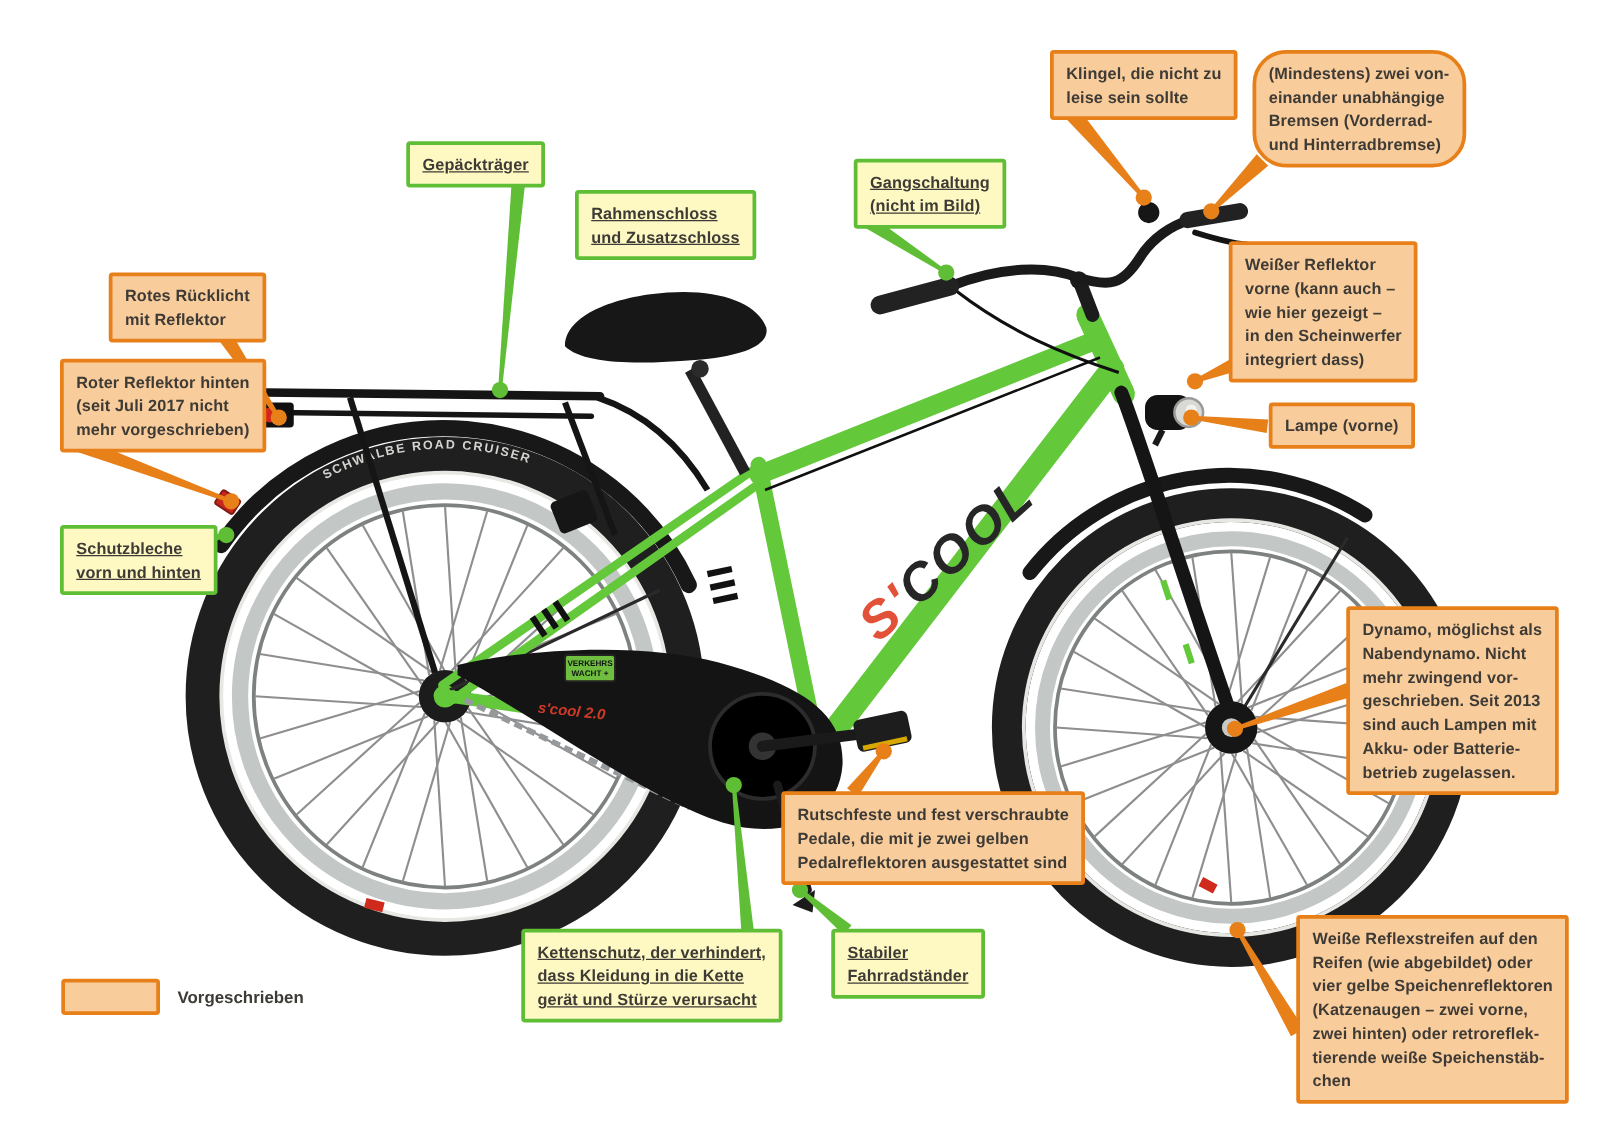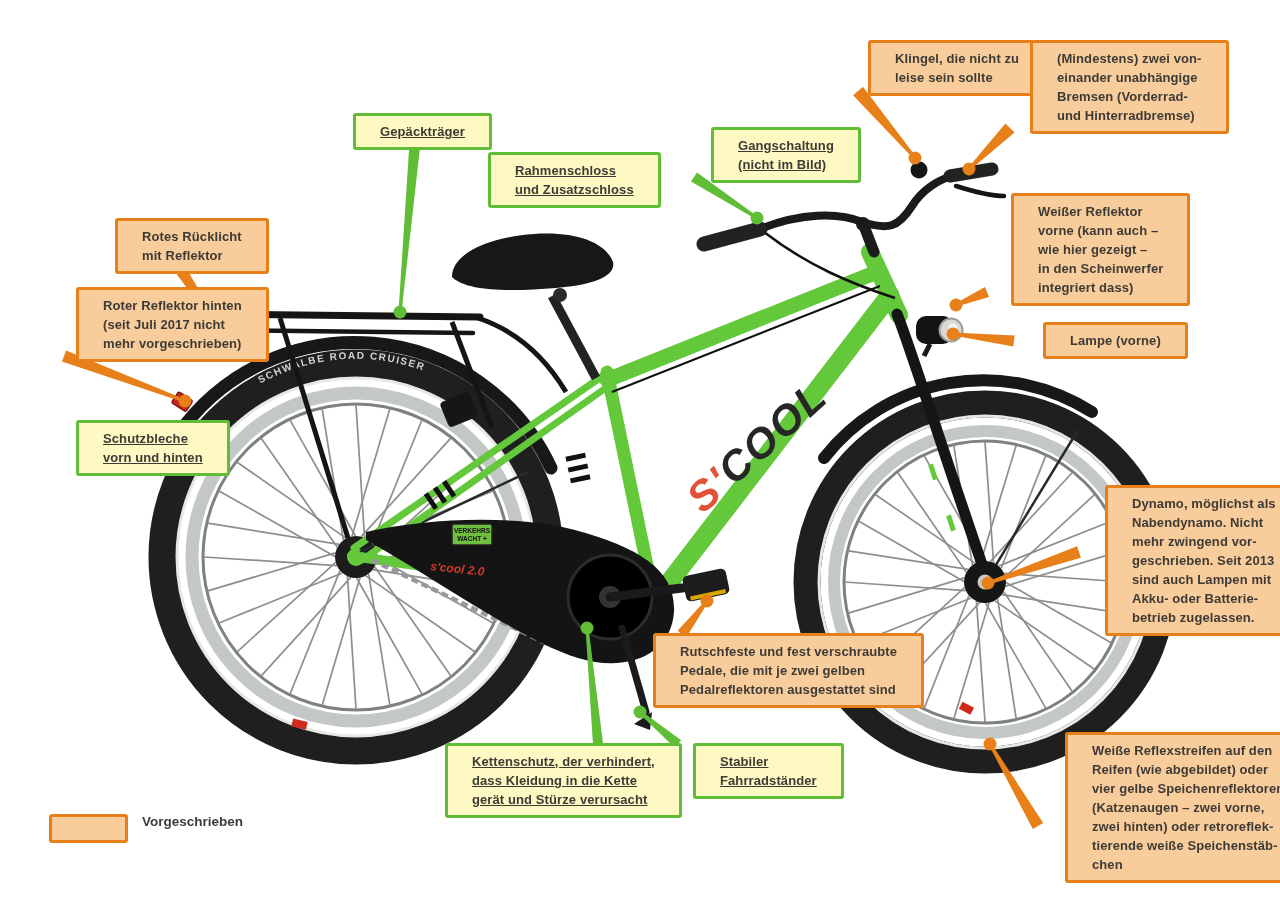--- a/index.html
+++ b/index.html
@@ -9,31 +9,30 @@
     font-family:"Liberation Sans", sans-serif;
   }
   #bike-svg{position:absolute;left:0;top:0;width:1280px;height:906px;}
   #labels-layer{position:absolute;left:0;top:0;width:1280px;height:906px;pointer-events:none;}
   .label-box{
     position:absolute;
     width:max-content;
     box-sizing:border-box;
     border:3px solid;
     border-radius:3px;
-    padding:6px 24px;
+    padding:6px 10px;
     font:700 13px/19px "Liberation Sans", sans-serif;
     color:#3E3B36;
     white-space:pre-line;
     letter-spacing:.1px;
-    margin-left:28px;
   }
   .label-box.required{background:#F9CC9B;border-color:#E8801A;}
   .label-box.recommended{background:#fef9c3;border-color:#5FBE35;text-decoration:underline;}
   #legend{position:absolute;left:49px;top:783px;}
-  .legend-row{display:flex;margin-bottom:8px;margin-top:31px;}
+  .legend-row{display:flex;align-items:center;margin-bottom:8px;}
   .legend-swatch{
     width:73px;height:23px;border:3px solid;border-radius:3px;margin-right:14px;
   }
   .legend-swatch.required{background:#F9CC9B;border-color:#E8801A;}
   .legend-swatch.recommended{background:#CBE8B0;border-color:#5FBE35;}
   .legend-label{font:700 13.5px/16px "Liberation Sans", sans-serif;color:#3E3B36;}
 </style>
 </head>
 <body>
 
@@ -257,21 +256,21 @@
       <polygon points="681.2206787289139,740.1754440094147 674.7793212710861,747.8245559905853 639.0337963813258,713.1473667971756 640.9662036186742,710.8526332028244" fill="#5FBE35"></polygon>
       <circle cx="640" cy="712" r="6.5" fill="#5FBE35"></circle>
       <polygon points="1043.1780868160815,822.9689247905864 1032.8219131839185,829.0310752094136 988.7054782959796,744.7577688023534 991.2945217040204,743.2422311976466" fill="#E8801A"></polygon>
       <circle cx="990" cy="744" r="6.5" fill="#E8801A"></circle>
     </g>
 </svg>
 
 <div id="labels-layer">
     <div class="label-box required" style="left: 840px; top: 40px;">Klingel, die nicht zu
 leise sein sollte</div>
-    <div class="label-box required" style="left: 1002px; top: 40px;">(Mindestens) zwei von-
+    <div class="label-box required" style="left: 1002px; top: 40px; border-radius: 27px;">(Mindestens) zwei von-
 einander unabhängige
 Bremsen (Vorderrad-
 und Hinterradbremse)</div>
     <div class="label-box recommended" style="left: 325px; top: 113px;">Gepäckträger</div>
     <div class="label-box recommended" style="left: 460px; top: 152px;">Rahmenschloss
 und Zusatzschloss</div>
     <div class="label-box recommended" style="left: 683px; top: 127px;">Gangschaltung
 (nicht im Bild)</div>
     <div class="label-box required" style="left: 983px; top: 193px;">Weißer Reflektor
 vorne (kann auch –

